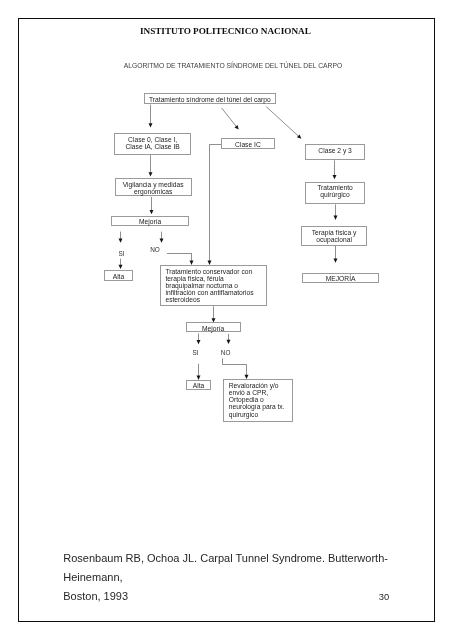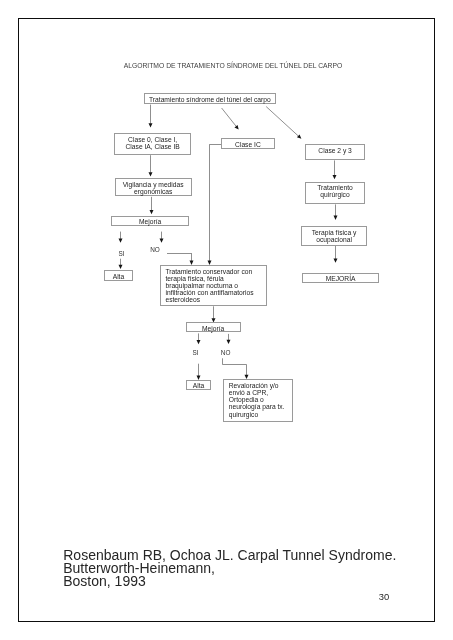--- a/index.html
+++ b/index.html
@@ -11,29 +11,30 @@
   .hdr{left:-0.8px;width:417px;text-align:center;font-family:"Liberation Serif",serif;
        font-weight:bold;font-size:9.2px;color:#0e0e0e;}
   #h2 span{display:inline-block;transform:scaleX(0.905);transform-origin:center top;}
   #algo{left:6.8px;width:417px;text-align:center;font-size:6.78px;color:#3d3d3d;}
   .box{position:absolute;border:0.62px solid #9a9a9a;box-sizing:border-box;background:#fff;
        font-size:6.7px;line-height:7.05px;color:#1c1c1c;white-space:pre-line;}
   .box .inner{position:absolute;left:0;right:0;text-align:center;}
   .box.lft .inner{text-align:left;padding-left:4.6px;}
   .lbl{position:absolute;font-size:6.4px;color:#303030;white-space:nowrap;}
   svg{position:absolute;left:0;top:0;overflow:visible;}
-  .ftr{position:absolute;font-size:14px;line-height:13px;color:#262626;white-space:pre-line;}
+  .ftr{position:absolute;font-size:11px;line-height:19px;color:#262626;white-space:pre-line;}
   #pgnum{position:absolute;font-size:9.4px;color:#262626;}
 </style>
 </head>
 <body>
 
 <div id="page">
   <div id="canvas">
 
+  <div class="hdr abs" id="h1" style="top:8.7px">INSTITUTO POLITECNICO NACIONAL</div>
   <div class="abs" id="algo" style="top:44.8px">ALGORITMO DE TRATAMIENTO SÍNDROME DEL TÚNEL DEL CARPO</div>
 
   <svg id="connectors" width="417" height="604" viewBox="0 0 417 604">
     <g stroke="#5f5f5f" stroke-width="0.7" fill="none" stroke-linecap="butt">
       <line x1="132.5" y1="86.6" x2="132.5" y2="105.7"></line>
       <line x1="132.5" y1="137.2" x2="132.5" y2="154.7"></line>
       <line x1="133.5" y1="178.8" x2="133.5" y2="192.4"></line>
       <line x1="102.5" y1="213.6" x2="102.5" y2="220.9"></line>
       <line x1="102.5" y1="240.7" x2="102.5" y2="247.2"></line>
       <line x1="143.5" y1="213.6" x2="143.5" y2="220.9"></line>

